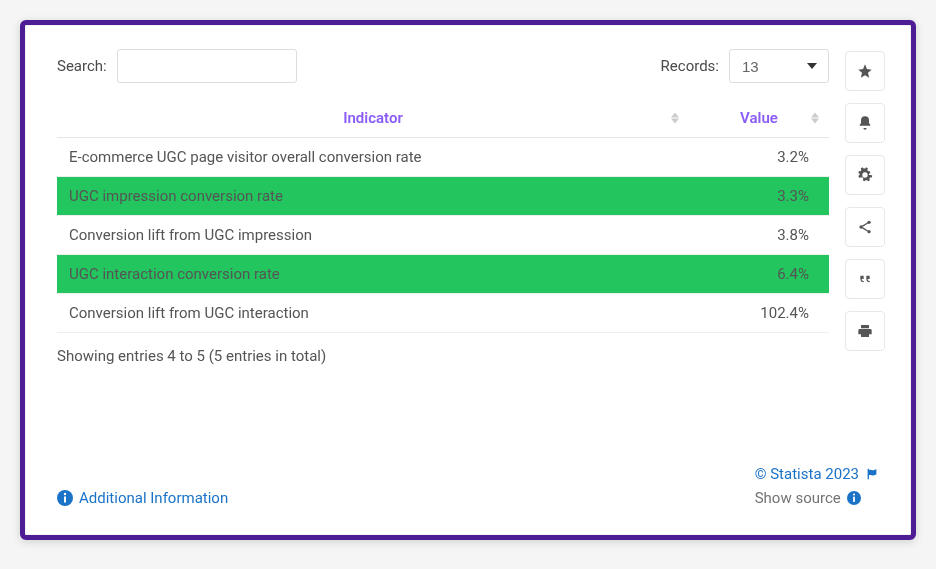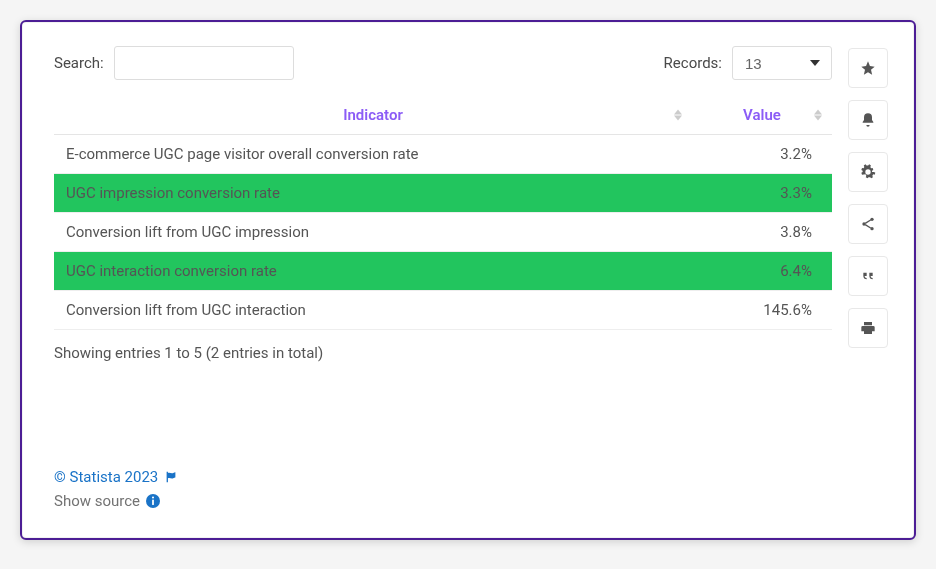--- a/index.html
+++ b/index.html
@@ -5,21 +5,21 @@
     * { box-sizing: border-box; margin: 0; padding: 0; }
     body {
       font-family: -apple-system, BlinkMacSystemFont, "Segoe UI", Roboto, Helvetica, Arial, sans-serif;
       background: #f5f5f5;
       padding: 20px;
       width: 936px;
       height: 569px;
     }
     .outer-frame {
       background: #fff;
-      border: 2px solid #4c1d95;
+      border: 5px solid #4c1d95;
       border-radius: 6px;
       box-shadow: 0 2px 8px rgba(0,0,0,0.15), inset 0 0 0 1px rgba(0,0,0,0.05);
       padding: 8px;
       width: 100%;
       height: 520px;
       position: relative;
     }
     .content {
       position: relative;
       height: 100%;
@@ -248,28 +248,36 @@
         <tr>
           <td>Conversion lift from UGC impression</td>
           <td class="val">3.8%</td>
         </tr>
         <tr class="even">
           <td>UGC interaction conversion rate</td>
           <td class="val">6.4%</td>
         </tr>
         <tr>
           <td>Conversion lift from UGC interaction</td>
-          <td class="val">145.6%</td>
+          <td class="val">102.4%</td>
         </tr>
       </tbody>
     </table>
 
-    <div class="footer-info">Showing entries 1 to 5 (2 entries in total)</div>
+    <div class="footer-info">Showing entries 4 to 5 (5 entries in total)</div>
 
     <div class="bottom-row">
+      <a class="additional-info">
+        <svg class="circle-i" viewBox="0 0 16 16" fill="#1a73c7">
+            <circle cx="8" cy="8" r="8"></circle>
+            <rect x="7" y="6.5" width="2" height="6" fill="#fff"></rect>
+            <circle cx="8" cy="4" r="1.2" fill="#fff"></circle>
+          </svg>
+        <span>Additional Information</span>
+      </a>
       <div class="source-col">
         <a class="copyright">
           <span>© Statista 2023</span>
           <svg class="flag-ico" viewBox="0 0 16 16" fill="#1a73c7">
               <path d="M3 2v12h1.5V9.5c2-1 4 1 6 0 1-.5 2-1 2.5-1V2.5c-.5 0-1.5.5-2.5 1-2 1-4-1-6 0V2H3z"></path>
             </svg>
         </a>
         <a class="show-source">
           <span>Show source</span>
           <svg class="info-ico" viewBox="0 0 16 16" fill="#1a73c7">

